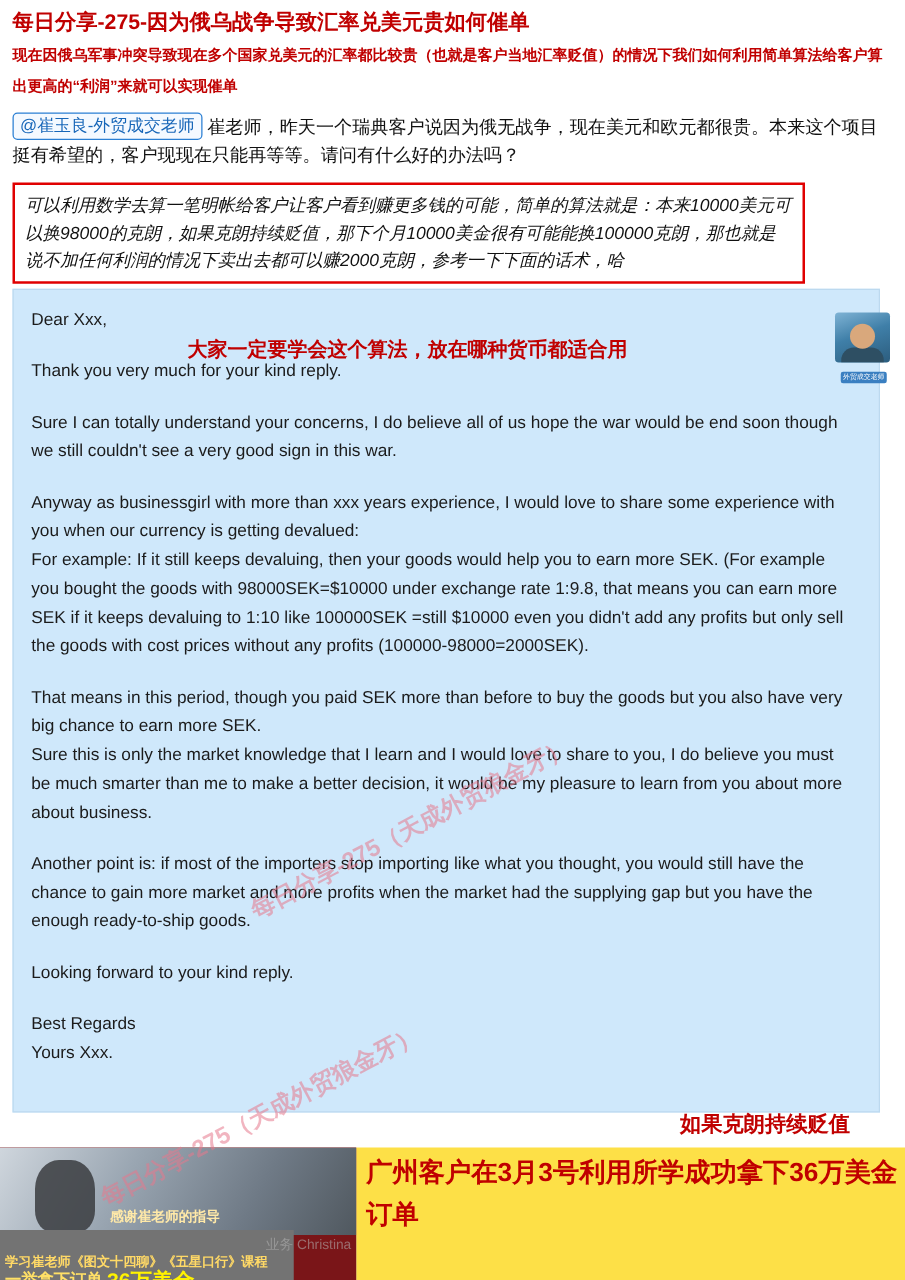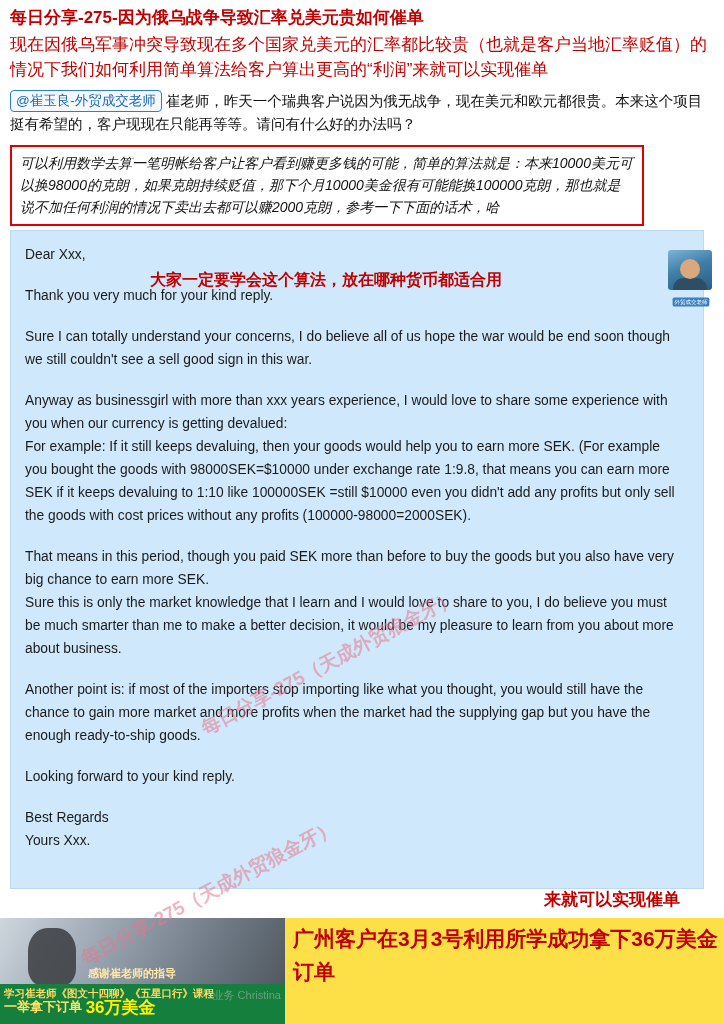--- a/index.html
+++ b/index.html
@@ -23,22 +23,22 @@
   }
   .title-line {
     color: #c00000;
     font-weight: bold;
     font-size: 17px;
     line-height: 24px;
     letter-spacing: 0px;
   }
   .subtitle-block {
     color: #c00000;
-    font-weight: normal;
-    font-size: 17px;
+    font-weight: bold;
+    font-size: 12px;
     line-height: 25px;
     margin-top: 2px;
   }
   .chat-area {
     margin-top: 8px;
     position: relative;
   }
   .mention-row {
     font-size: 14.5px;
     line-height: 22px;
@@ -212,28 +212,28 @@
     left: 88px;
     top: 48px;
     color: #ffe9a8;
     font-size: 11px;
     font-weight: bold;
   }
   .footer-red-bar {
     position: absolute;
     left: 0;
     bottom: 0;
-    width: 285px;
+    width: 235px;
     height: 40px;
-    background: #15803d;
+    background: #737373;
     color: #ffd966;
     font-size: 10.5px;
     font-weight: bold;
     line-height: 13px;
-    padding: 3px 4px;
+    padding: 20px 4px;
     box-sizing: border-box;
   }
   .footer-red-bar .l2 {
     color: #ffe066;
     font-size: 13px;
   }
   .footer-red-bar .big {
     color: #fff200;
     font-size: 17px;
     font-weight: bold;
@@ -280,35 +280,35 @@
     <div class="red-box">
       <span>可以利用数学去算一笔明帐给客户让客户看到赚更多钱的可能，简单的算法就是：本来10000美元可以换98000的克朗，如果克朗持续贬值，那下个月10000美金很有可能能换100000克朗，那也就是说不加任何利润的情况下卖出去都可以赚2000克朗，参考一下下面的话术，哈</span>
     </div>
   </div>
 
   <div class="annot-1">大家一定要学会这个算法，放在哪种货币都适合用</div>
 
   <div class="letter">
     <p class="tight">Dear Xxx,</p>
     <p style="margin-top:18px">Thank you very much for your kind reply.</p>
-    <p>Sure I can totally understand your concerns, I do believe all of us hope the war would be end soon though we still couldn't see a sell good sign in this war.</p>
+    <p>Sure I can totally understand your concerns, I do believe all of us hope the war would be end soon though we still couldn't see a very good sign in this war.</p>
     <p class="tight">Anyway as businessgirl with more than xxx years experience, I would love to share some experience with you when our currency is getting devalued:</p>
     <p style="margin-top:0">For example: If it still keeps devaluing, then your goods would help you to earn more SEK. (For example you bought the goods with 98000SEK=$10000 under exchange rate 1:9.8, that means you can earn more SEK if it keeps devaluing to 1:10 like 100000SEK =still $10000 even you didn't add any profits but only sell the goods with cost prices without any profits (100000-98000=2000SEK).</p>
     <p class="tight">That means in this period, though you paid SEK more than before to buy the goods but you also have very big chance to earn more SEK.</p>
     <p>Sure this is only the market knowledge that I learn and I would love to share to you, I do believe you must be much smarter than me to make a better decision, it would be my pleasure to learn from you about more about business.</p>
     <p style="margin-top:0">Another point is: if most of the importers stop importing like what you thought, you would still have the chance to gain more market and more profits when the market had the supplying gap but you have the enough ready-to-ship goods.</p>
     <p>Looking forward to your kind reply.</p>
     <p class="tight">Best Regards</p>
     <p>Yours Xxx.</p>
 
     <div class="watermark wm1">每日分享-275（天成外贸狼金牙）</div>
     <div class="watermark wm2">每日分享-275（天成外贸狼金牙）</div>
   </div>
 
-  <div class="annot-2">来就可以实现催单</div>
+  <div class="annot-2">如果克朗持续贬值</div>
 
   <div class="footer">
     <div class="footer-left">
       <div class="footer-photo"></div>
       <div class="footer-photo-caption">感谢崔老师的指导</div>
       <div class="footer-red-bar">
         <div>学习崔老师《图文十四聊》《五星口行》课程</div>
         <div class="l2">
           <span>一举拿下订单</span>
           <span class="big">36万美金</span>

